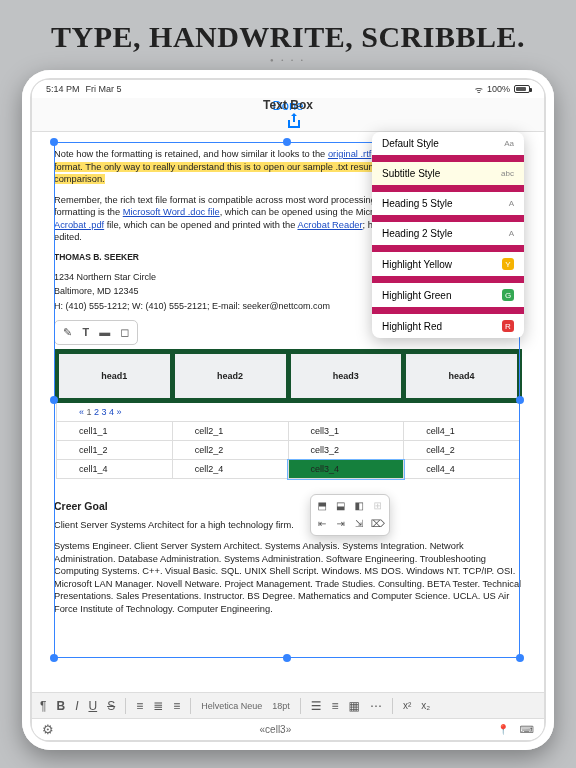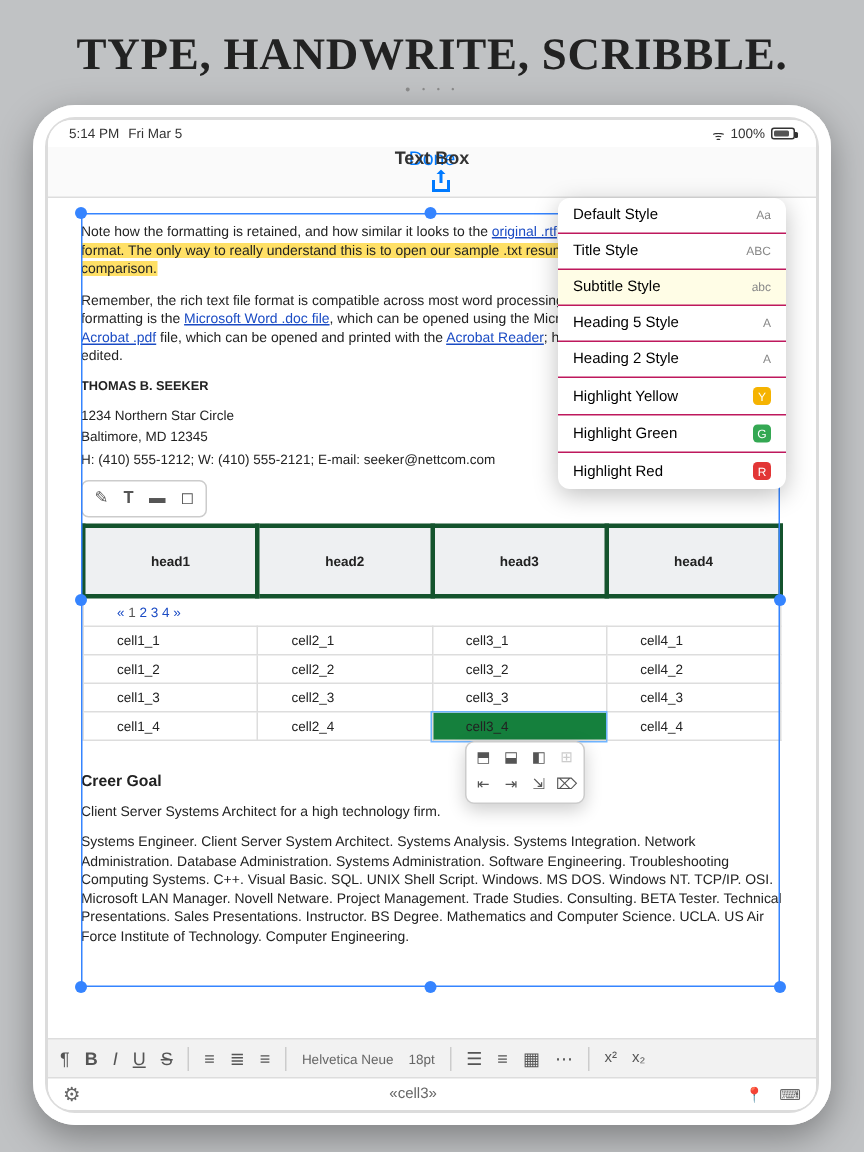--- a/index.html
+++ b/index.html
@@ -36,35 +36,35 @@
   .hl { background:#ffe066; }
   .para { margin-bottom:8px; }
 
   .sel-box { position:absolute; left:22px; right:24px; top:10px; bottom:34px; border:1.5px solid #3584ff; pointer-events:none; }
   .sel-handle { position:absolute; width:8px; height:8px; background:#3584ff; border-radius:50%; }
   .sh-tl{top:-5px;left:-5px}.sh-tr{top:-5px;right:-5px}.sh-bl{bottom:-5px;left:-5px}.sh-br{bottom:-5px;right:-5px}
   .sh-tm{top:-5px;left:50%;margin-left:-4px}.sh-bm{bottom:-5px;left:50%;margin-left:-4px}
   .sh-ml{top:50%;left:-5px;margin-top:-4px}.sh-mr{top:50%;right:-5px;margin-top:-4px}
 
   .styles-menu { position:absolute; right:20px; top:52px; width:152px; background:#fff; border-radius:8px; box-shadow:0 4px 16px rgba(0,0,0,.25); font-size:10px; overflow:hidden; z-index:20; }
-  .sm-row { display:flex; justify-content:space-between; align-items:center; padding:6px 10px; border-bottom:1px solid #be185d; cursor:pointer; }
+  .sm-row { display:flex; justify-content:space-between; align-items:center; padding:6px 10px; border-bottom:7px solid #be185d; cursor:pointer; }
   .sm-row:last-child { border-bottom:none; }
   .sm-row.active { background:#fffde6; }
   .sm-hint { color:#888; font-size:8px; }
   .sm-swatch { width:12px;height:12px;border-radius:3px;display:flex;align-items:center;justify-content:center;color:#fff;font-size:8px; }
 
   .author { font-weight:700; font-size:8.5px; margin-top:6px; margin-bottom:8px; }
   .addr { font-size:9px; margin-bottom:2px; }
   .contact { font-size:9px; margin-bottom:8px; }
 
   .table-tools { display:inline-flex; gap:10px; padding:4px 8px; border:1px solid #ccc; border-radius:5px; background:#fff; font-size:11px; color:#555; margin-bottom:4px; }
   .tt-item { cursor:pointer; }
 
   table.data { width:100%; border-collapse:collapse; font-size:9px; }
-  table.data th { background:#eef0f2; border:3px solid #14532d; padding:16px 6px; font-weight:600; }
+  table.data th { background:#eef0f2; border:5px solid #14532d; padding:16px 6px; font-weight:600; }
   table.data td { border:1px solid #ddd; padding:3px 22px; }
   .pager { color:#1a4bc4; font-size:9px; padding:4px 6px; }
   .pager .cur { color:#555; }
   td.editing { background:#15803d; outline:1px solid #6fb4ff; }
 
   .cell-menu { position:absolute; left:278px; top:362px; width:80px; background:#fff; border:1px solid #ccc; border-radius:6px; box-shadow:0 4px 12px rgba(0,0,0,.2); padding:4px; display:grid; grid-template-columns:1fr 1fr 1fr 1fr; gap:4px; z-index:15; }
   .cm-item { width:100%; height:14px; display:flex; align-items:center; justify-content:center; font-size:10px; color:#555; border-radius:3px; cursor:pointer; }
   .cm-item.off { color:#ccc; }
 
   .h3 { font-weight:700; font-size:10.5px; margin-top:20px; margin-bottom:6px; }
@@ -119,24 +119,20 @@
           <span class="cdot" style="background: rgb(91, 54, 201);"></span>
           <span class="cdot" style="background: rgb(37, 113, 214);"></span>
         </div>
     </div>
 
     <div class="styles-menu" id="smenu">
         <div class="sm-row">
           <span>Default Style</span>
           <span class="sm-hint">Aa</span>
         </div>
-        <div class="sm-row">
-          <span>Title Style</span>
-          <span class="sm-hint">ABC</span>
-        </div>
         <div class="sm-row active">
           <span>Subtitle Style</span>
           <span class="sm-hint">abc</span>
         </div>
         <div class="sm-row">
           <span>Heading 5 Style</span>
           <span class="sm-hint">A</span>
         </div>
         <div class="sm-row">
           <span>Heading 2 Style</span>
@@ -209,26 +205,20 @@
               <td>cell3_1</td>
               <td>cell4_1</td>
             </tr>
             <tr>
               <td>cell1_2</td>
               <td>cell2_2</td>
               <td>cell3_2</td>
               <td>cell4_2</td>
             </tr>
             <tr>
-              <td>cell1_3</td>
-              <td>cell2_3</td>
-              <td>cell3_3</td>
-              <td>cell4_3</td>
-            </tr>
-            <tr>
               <td>cell1_4</td>
               <td>cell2_4</td>
               <td class="editing">cell3_4</td>
               <td>cell4_4</td>
             </tr>
           </tbody>
       </table>
 
       <div class="cell-menu">
         <span class="cm-item">⬒</span>

